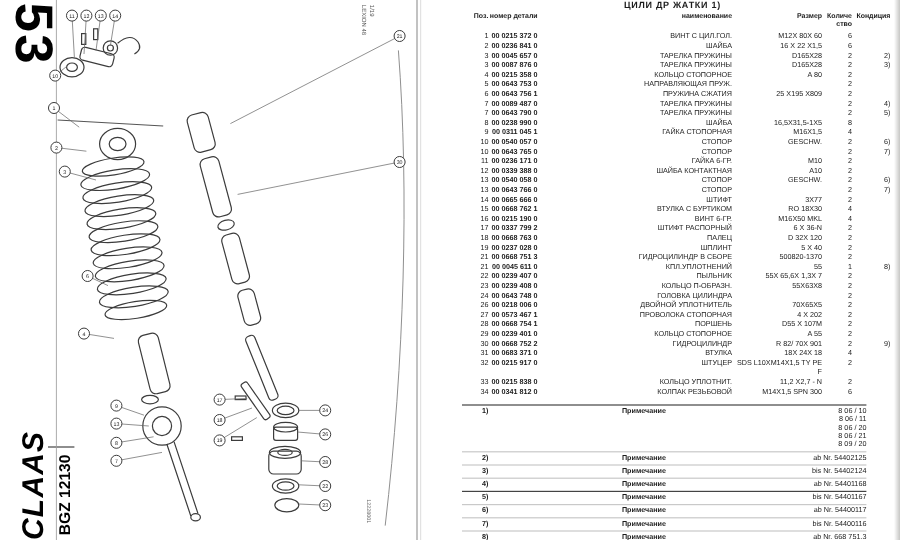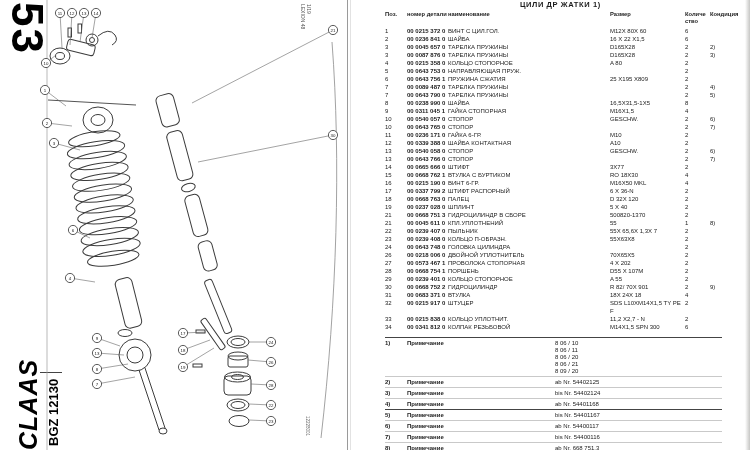--- a/index.html
+++ b/index.html
@@ -16,21 +16,21 @@
   .logo-tick{position:absolute;left:40px;top:372px;width:22px;height:1px;background:#444;}
   .edge-top{position:absolute;left:312px;top:4px;transform:rotate(90deg);transform-origin:top left;
             width:62px;font-size:5px;line-height:6px;color:#555;}
   .edge-bottom{position:absolute;left:310px;top:416px;transform:rotate(90deg);transform-origin:top left;
             width:34px;font-size:4.5px;color:#666;}
   .divider{position:absolute;left:347px;top:0;width:1px;height:450px;background:#9a9a9a;}
   .divider2{position:absolute;left:350px;top:0;width:1px;height:450px;background:#e2e2e2;}
   .right-strip{position:absolute;right:0;top:0;width:5px;height:450px;
             background:linear-gradient(to right,#ffffff,#c6c6c4);}
   
-  .right-page{position:absolute;left:352px;top:0;width:378px;height:450px;background:#fff;}
+  .right-page{position:absolute;left:352px;top:0;width:378px;height:450px;background:#fff;text-align:right;}
   .title{position:absolute;left:168px;top:0;font-size:7.5px;font-weight:700;letter-spacing:.6px;white-space:nowrap;}
   .thead{position:absolute;left:33px;top:11px;right:8px;display:flex;
          font-size:5.8px;line-height:6.5px;font-weight:700;}
   .rows{position:absolute;left:33px;top:27px;right:8px;}
   .trow{display:flex;font-size:6px;line-height:8px;white-space:nowrap;}
   .c{flex:none;}
   .c-pos{width:22px;} .c-part{width:41px;font-weight:700;} .c-name{width:162px;}
   .c-size{width:75px;white-space:normal;} .c-qty{width:25px;} .c-cond{width:32px;}
   .notes{position:absolute;left:33px;top:337px;right:8px;}
   .nrow{display:flex;font-size:6px;line-height:7px;padding:2px 0 1px 0;}

